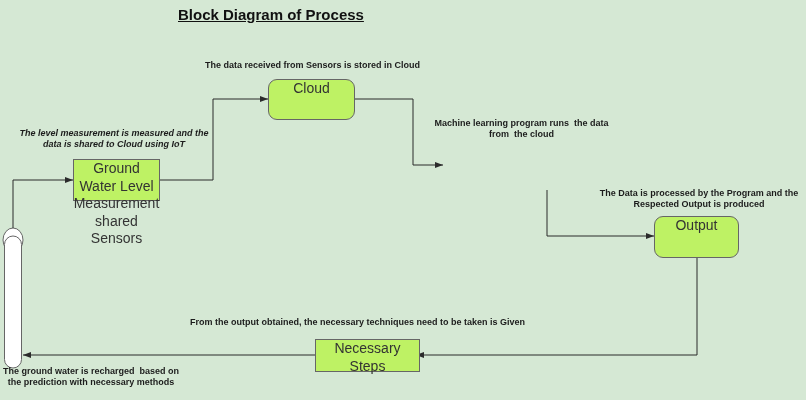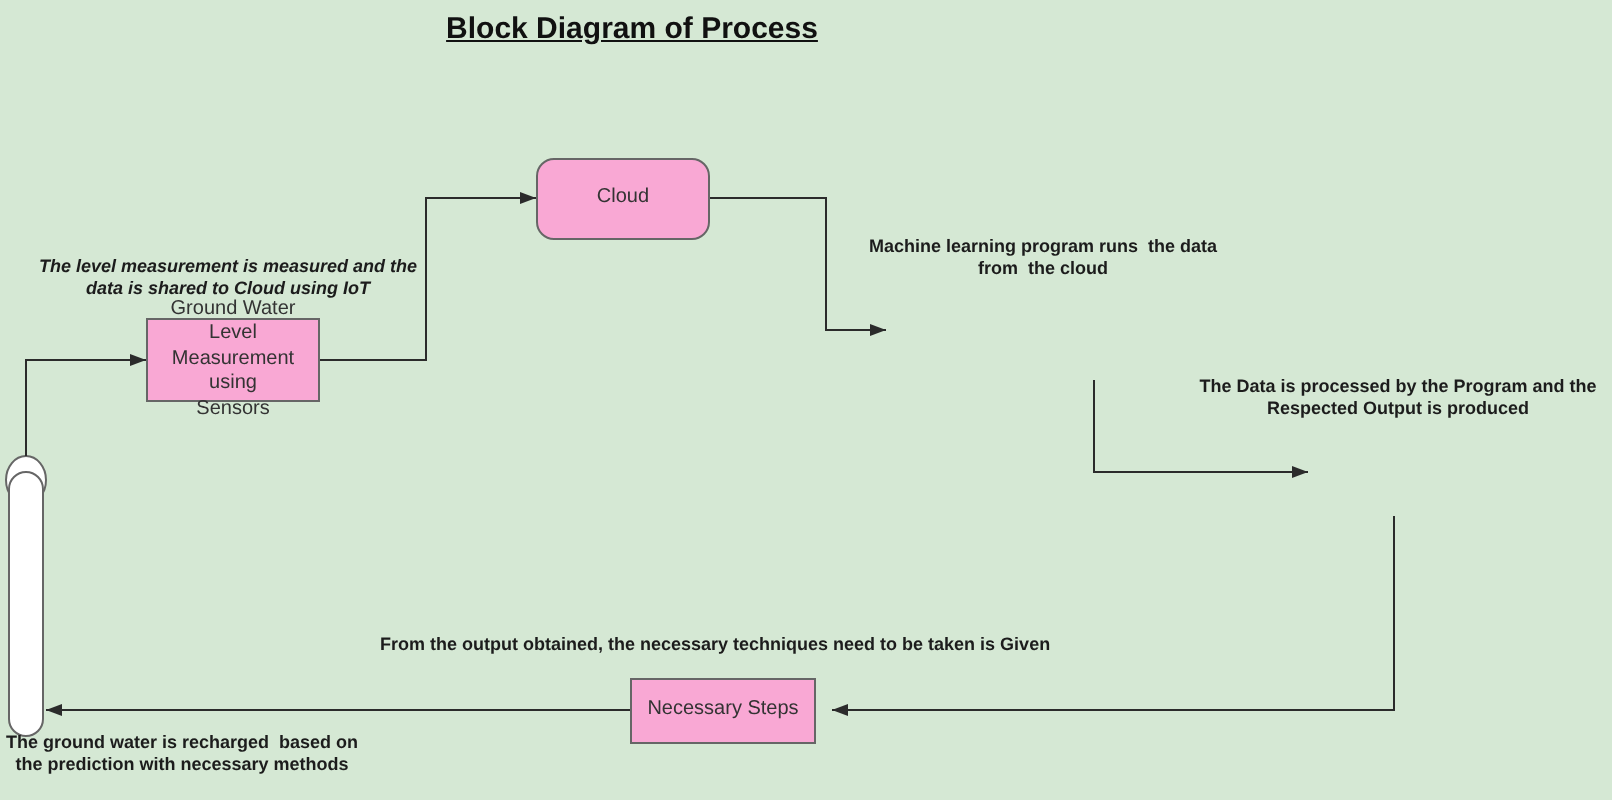--- a/index.html
+++ b/index.html
@@ -8,43 +8,42 @@
     background:#d5e8d4;
   }
   .canvas {
     position:relative;
     width:806px; height:400px;
     background:#d5e8d4;
     overflow:hidden;
   }
   .title {
     position:absolute;
-    left:166px; top:6px; width:300px;
+    left:178px; top:6px; width:300px;
     margin:0;
     font-size:15px; font-weight:bold;
     text-decoration:underline;
-    text-align:center;
     color:#111;
   }
   .ann {
     position:absolute;
     font-size:9px; font-weight:bold;
     color:#1c1c1c;
     text-align:center;
     line-height:1.25;
     white-space:pre-line;
   }
   .ann.nowrap { white-space:nowrap; }
   .node {
     position:absolute;
-    background:#f9a8d4;
+    background:#bef264;
     border:1px solid #666666;
-    display:flex; align-items:center; justify-content:center;
+    display:flex; align-items:flex-start; justify-content:center;
     text-align:center;
-    font-size:10px;
+    font-size:14px;
     color:#333333;
     line-height:1.25;
     white-space:pre-line;
     box-sizing:border-box;
   }
   .node.rounded { border-radius:9px; }
   .inner-line {
     position:absolute; top:0; bottom:0; width:1px;
     background:#666666;
   }
@@ -78,20 +77,21 @@
 
     <path d="M 547 190 L 547 236 L 654 236" fill="none" stroke="#2b2b2b" stroke-width="1" marker-end="url(#arrow)"></path>
 
     <path d="M 697 258 L 697 355 L 416 355" fill="none" stroke="#2b2b2b" stroke-width="1" marker-end="url(#arrow)"></path>
 
     <path d="M 315 355 L 23 355" fill="none" stroke="#2b2b2b" stroke-width="1" marker-end="url(#arrow)"></path>
   </svg>
 
   <h1 class="title">Block Diagram of Process</h1>
 
+  <div class="ann nowrap" style="left:190px; top:60px; width:245px;">The data received from Sensors is stored in Cloud</div>
 
   <div class="ann" style="left:8px; top:128px; width:212px;font-style:italic;">The level measurement is measured and the
 data is shared to Cloud using IoT</div>
 
   <div class="ann" style="left:592px; top:188px; width:214px;">The Data is processed by the Program and the
 Respected Output is produced</div>
 
   <div class="ann" style="left:424px; top:118px; width:195px;">Machine learning program runs&nbsp; the data
 from&nbsp; the cloud</div>
 
@@ -99,23 +99,26 @@
 the prediction with necessary methods</div>
 
   <div class="ann nowrap" style="left:190px; top:317px; width:335px;">From the output obtained, the necessary techniques need to be taken is Given</div>
 
   <div class="node rounded" style="left:268px; top:79px; width:87px; height:41px;">
     <span>Cloud</span>
   </div>
 
   <div class="node" style="left:73px; top:159px; width:87px; height:42px;">
     <span>Ground Water Level
-Measurement using
+Measurement shared
 Sensors</span>
   </div>
 
 
+  <div class="node rounded" style="left:654px; top:216px; width:85px; height:42px;">
+    <span>Output</span>
+  </div>
 
-  <div class="node" style="left:315px; top:339px; width:93px; height:33px;">
+  <div class="node" style="left:315px; top:339px; width:105px; height:33px;">
     <span>Necessary Steps</span>
   </div>
 
 </div>
 
 </body></html>

